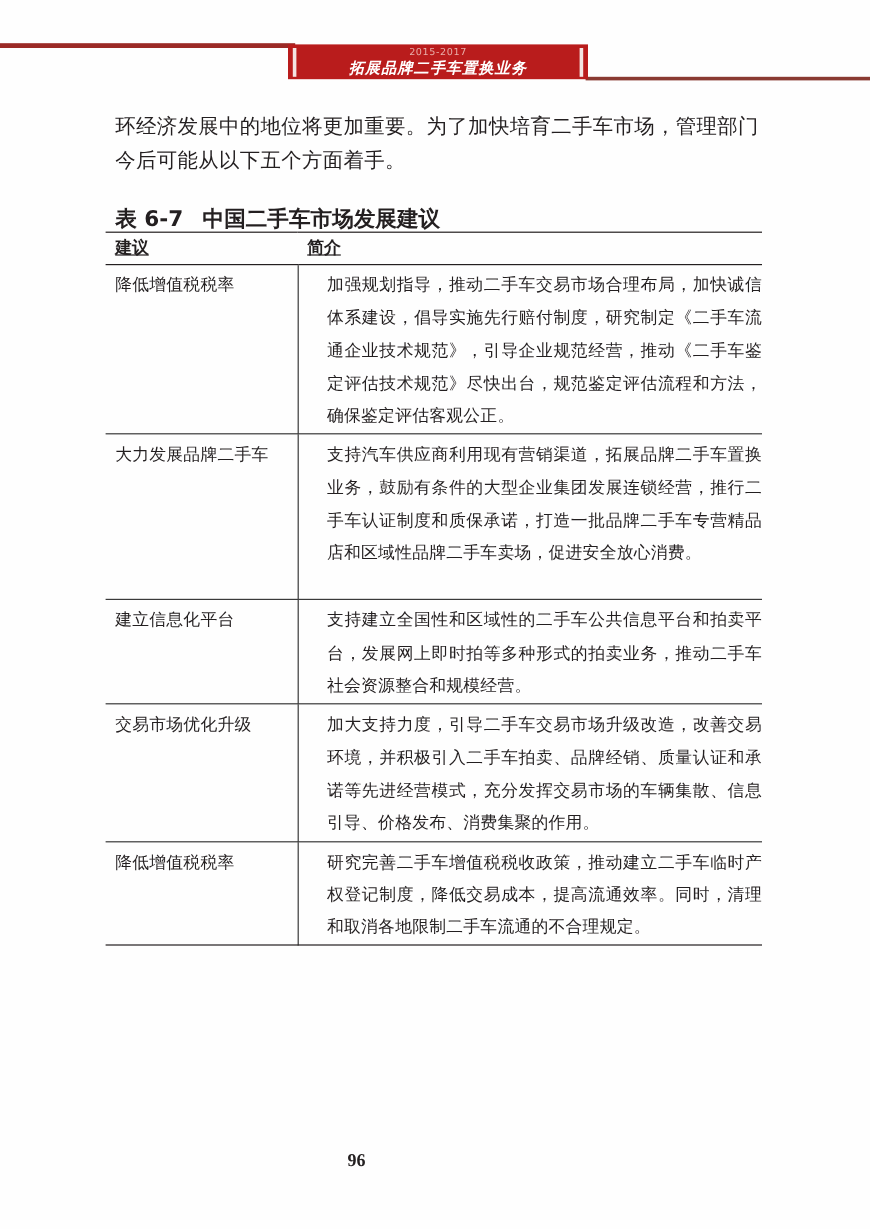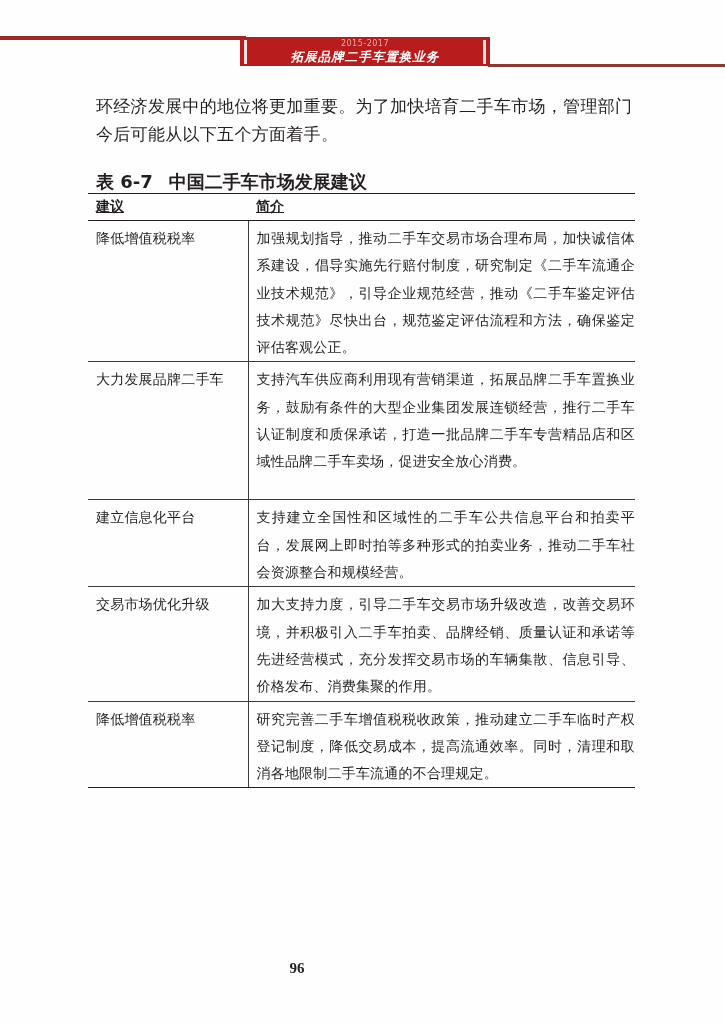--- a/index.html
+++ b/index.html
@@ -31,21 +31,21 @@
   table.t col.c2 { width: 387px; }
   table.t thead th {
     text-align: left; font-family: "DejaVu Sans", sans-serif; font-weight: bold; font-size: 14px;
     padding: 3px 8px 3px 8px; height: 20px; border-top: 1.5px solid #231f20; border-bottom: 1.5px solid #231f20; text-decoration: underline;
   }
   table.t tbody td {
     vertical-align: top; padding: 4px 8px 0 8px; line-height: 27.3px; border-bottom: 1.2px solid #3a3a3a;
     letter-spacing: 0.2px; text-align: justify;
   }
   table.t tbody td.k { border-right: 1.2px solid #3a3a3a; padding-left: 8px; }
-  table.t tbody td.v { padding-left: 8px; padding-right: 0; }
+  table.t tbody td.v { padding-left: 24px; padding-right: 0; }
   table.t tbody tr:last-child td { border-bottom: 1.5px solid #231f20; }
 
   .page-num { position: absolute; left: 0; width: 594px; top: 960px; text-align: center; font-weight: bold; font-size: 15px; font-family: "Liberation Serif", serif; }
 </style>
 </head>
 <body>
 
 <div class="hdr-line-left"></div>
 <div class="hdr-line-right"></div>
 <div class="banner">

